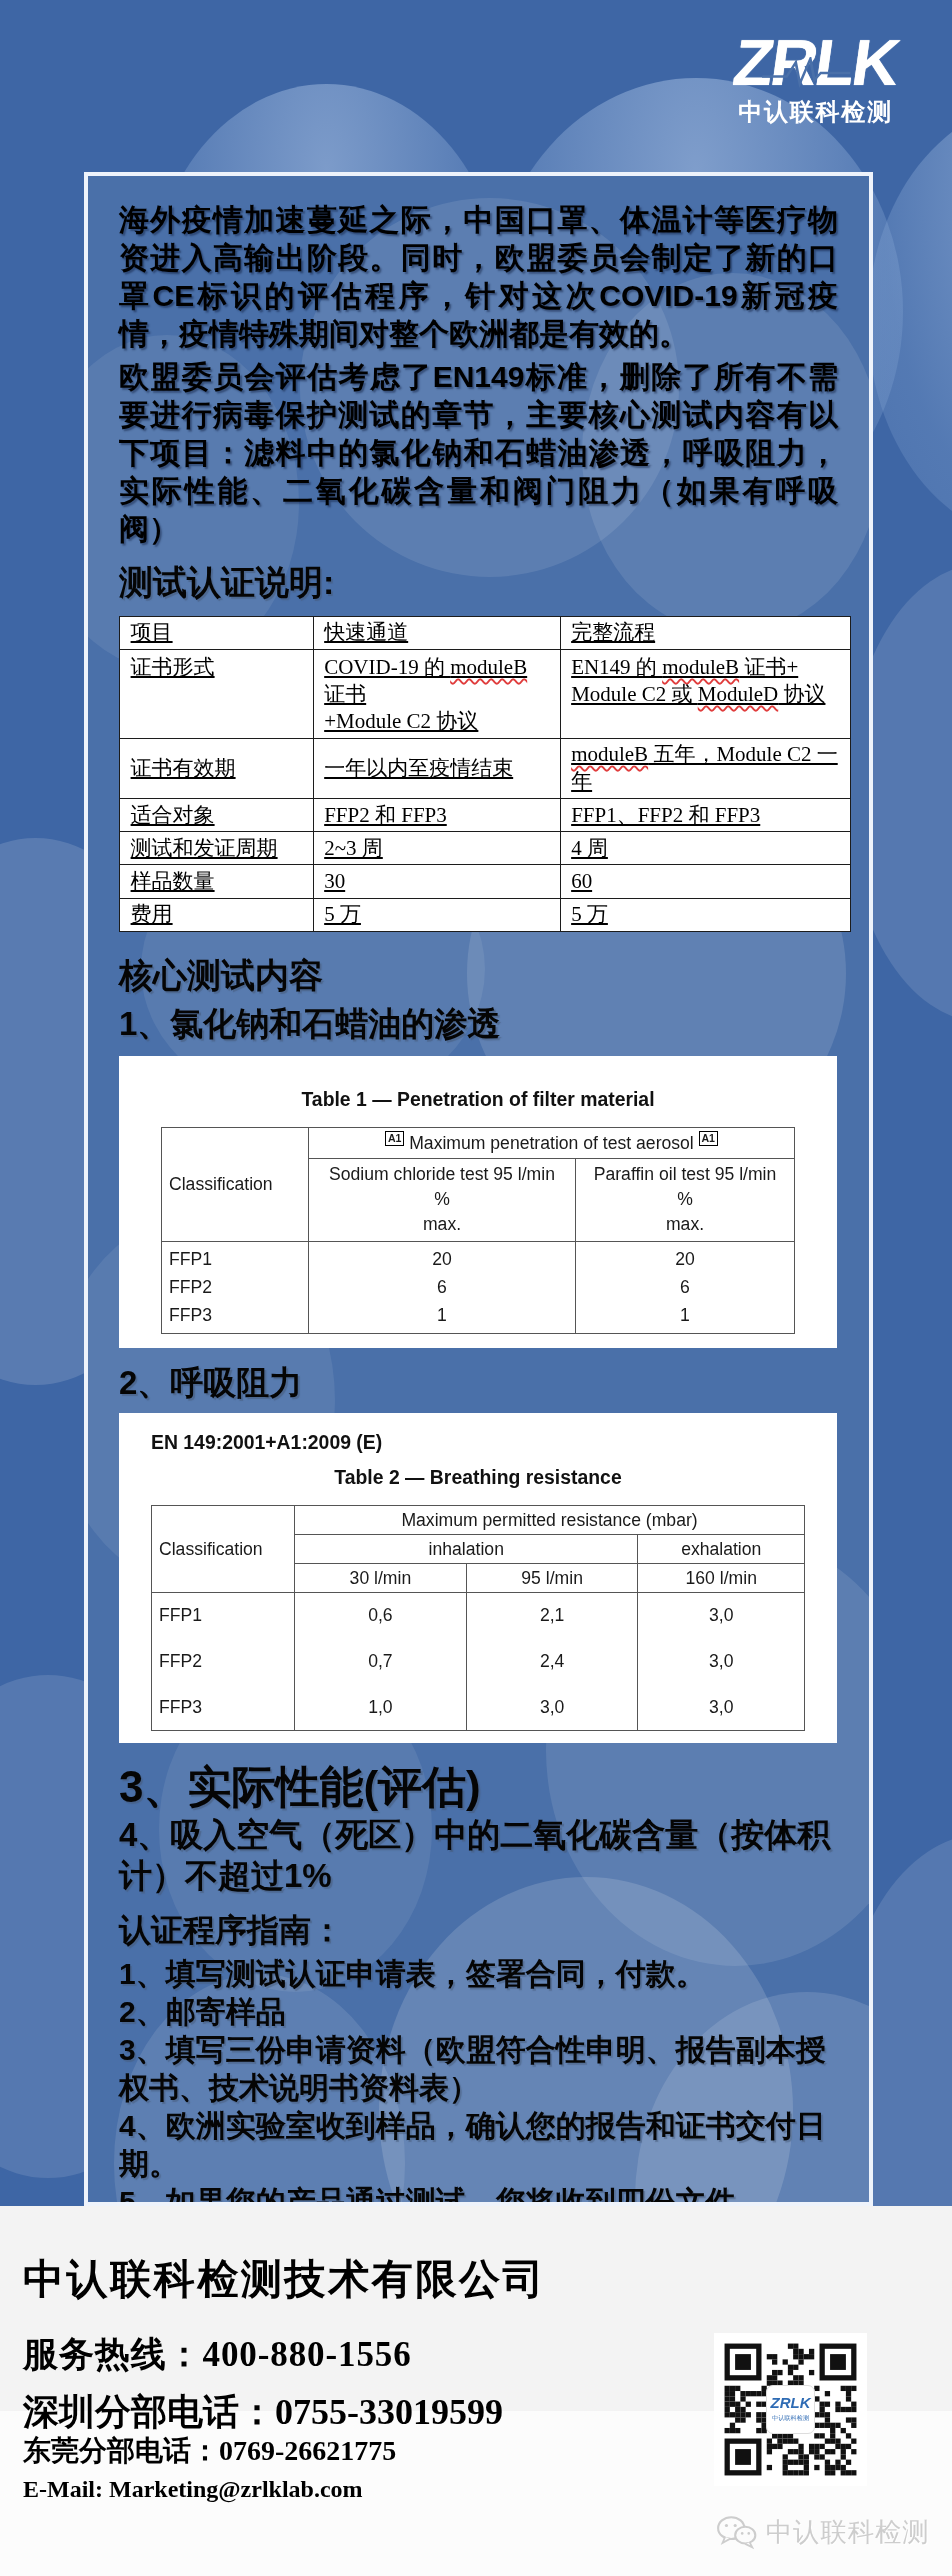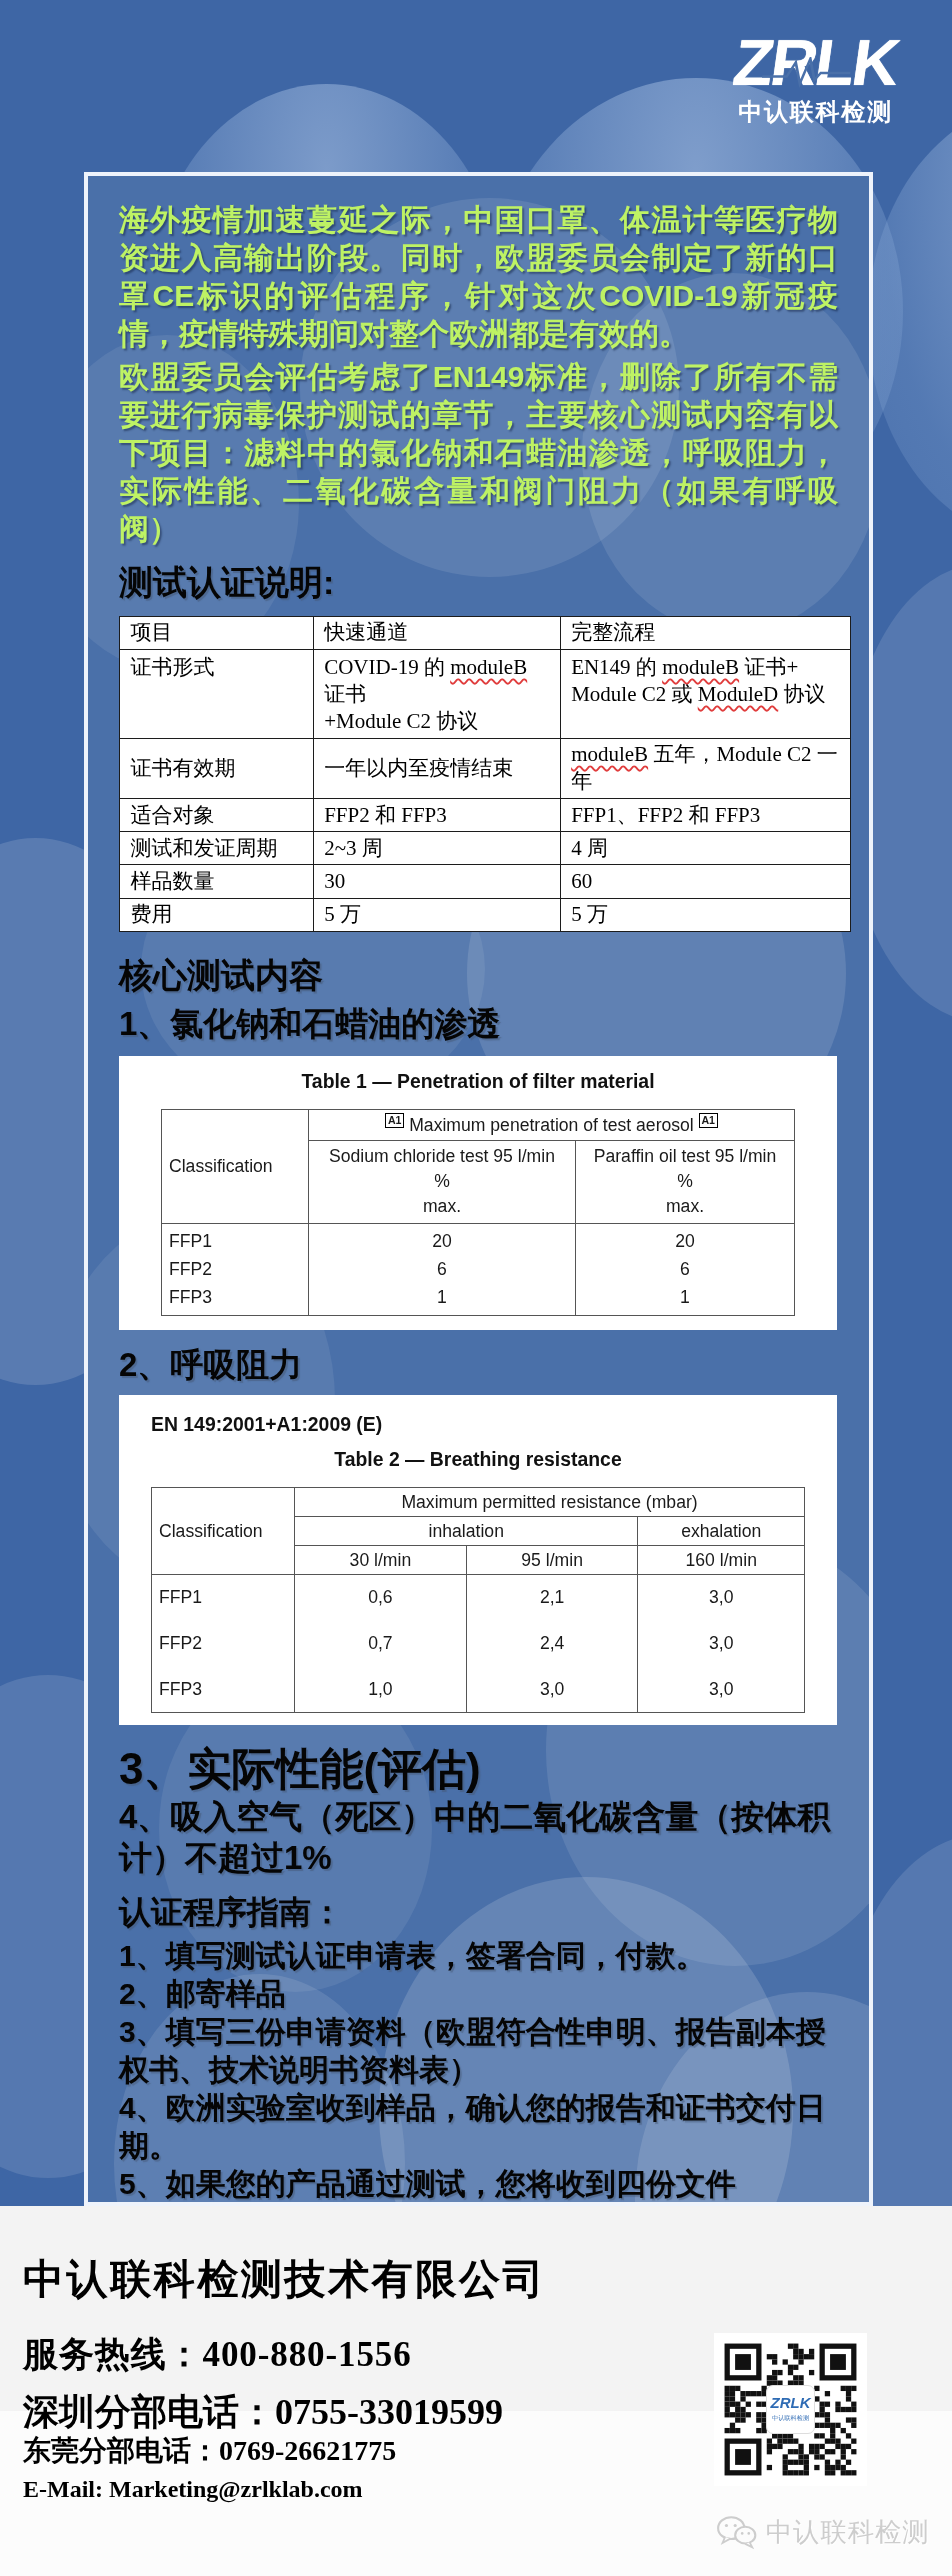--- a/index.html
+++ b/index.html
@@ -20,54 +20,54 @@
   .logo .pulse{position:absolute;left:30px;top:23px;}
   .logo .cap{font-size:24px;font-weight:bold;letter-spacing:1.8px;margin-top:3.5px;}
   
   .panel{
     position:absolute;left:84px;top:172px;width:789px;height:2034px;z-index:1;
     background:#4a70a9;border:4.4px solid #eef3fb;box-sizing:border-box;overflow:hidden;
   }
   .panel-inner{position:relative;z-index:1;padding:25px 31px 0;}
   .panel .bubble{z-index:0;}
   .para{
-    margin:0;color:#bef264;font-size:30px;line-height:38px;font-weight:bold;
+    margin:0;color:#000000;font-size:30px;line-height:38px;font-weight:bold;
     text-shadow:1.8px 1.8px 1.8px rgba(10,25,55,.45);text-align:justify;
   }
   .para+.para{margin-top:5.3px;}
   .blackhead{
     color:#050505;font-weight:bold;font-size:34px;line-height:41px;
     text-shadow:1.8px 1.8px 0.9px rgba(70,90,120,.55);
   }
   .h-cert{margin-top:14px;}
   .h-core{margin-top:23px;}
   .h-item{margin-top:7px;font-size:33px;}
   .h-item2{margin-top:14px;font-size:33px;}
   .h-item3{margin-top:23px;font-size:44px;}
   .h-item4{margin-top:7px;font-size:33px;}
   .h-guide{margin-top:14px;font-size:32px;}
   
   .cert-table{
     margin-top:12.3px;width:732px;border-collapse:collapse;background:#fff;
     font-family:"Liberation Serif","DejaVu Serif",serif;
     font-size:21px;line-height:27px;color:#000;
   }
-  .cert-table td{border:1.8px solid #1c1c1c;padding:2.6px 10.6px;vertical-align:middle;}
+  .cert-table td{border:1.8px solid #1c1c1c;padding:2.6px 10.6px;vertical-align:middle;text-decoration:underline;}
   .cert-table td.c0{width:192px;}
   .cert-table td.c1{width:245px;}
   .cert-table td.c2{width:294px;}
   .cert-table tr.tall td{height:67px;vertical-align:top;padding-top:4.4px;}
   .wavy{
     text-decoration:underline;text-decoration-style:wavy;
     text-decoration-color:#e03c3c;text-decoration-thickness:1.8px;
     text-underline-offset:4.4px;text-decoration-skip-ink:none;
   }
   
   .card{background:#fff;color:#1a1a1a;margin-top:12.3px;width:718px;box-sizing:border-box;}
-  .card1{padding:12px 42px 14px;margin-top:12.3px;}
+  .card1{padding:30px 42px 14px;margin-top:12.3px;}
   .card2{padding:17.6px 32px 12.3px;margin-top:10.6px;}
   .card .std{font-size:19.4px;font-weight:bold;color:#111;}
   .card .ttl{text-align:center;font-size:19.4px;font-weight:bold;color:#111;}
   .card1 .ttl{margin-top:1.8px;}
   .card2 .ttl{margin-top:12.3px;}
   .stable{width:100%;border-collapse:collapse;margin-top:16px;font-size:17.6px;color:#1a1a1a;}
   .stable td{border:1.8px solid #555;padding:3.5px 7px;text-align:center;vertical-align:middle;}
   .stable td.lft{text-align:left;}
   .stable tr.dat td{border-top:none;border-bottom:none;}
   .stable tr.datfirst td{border-top:1.8px solid #555;}

